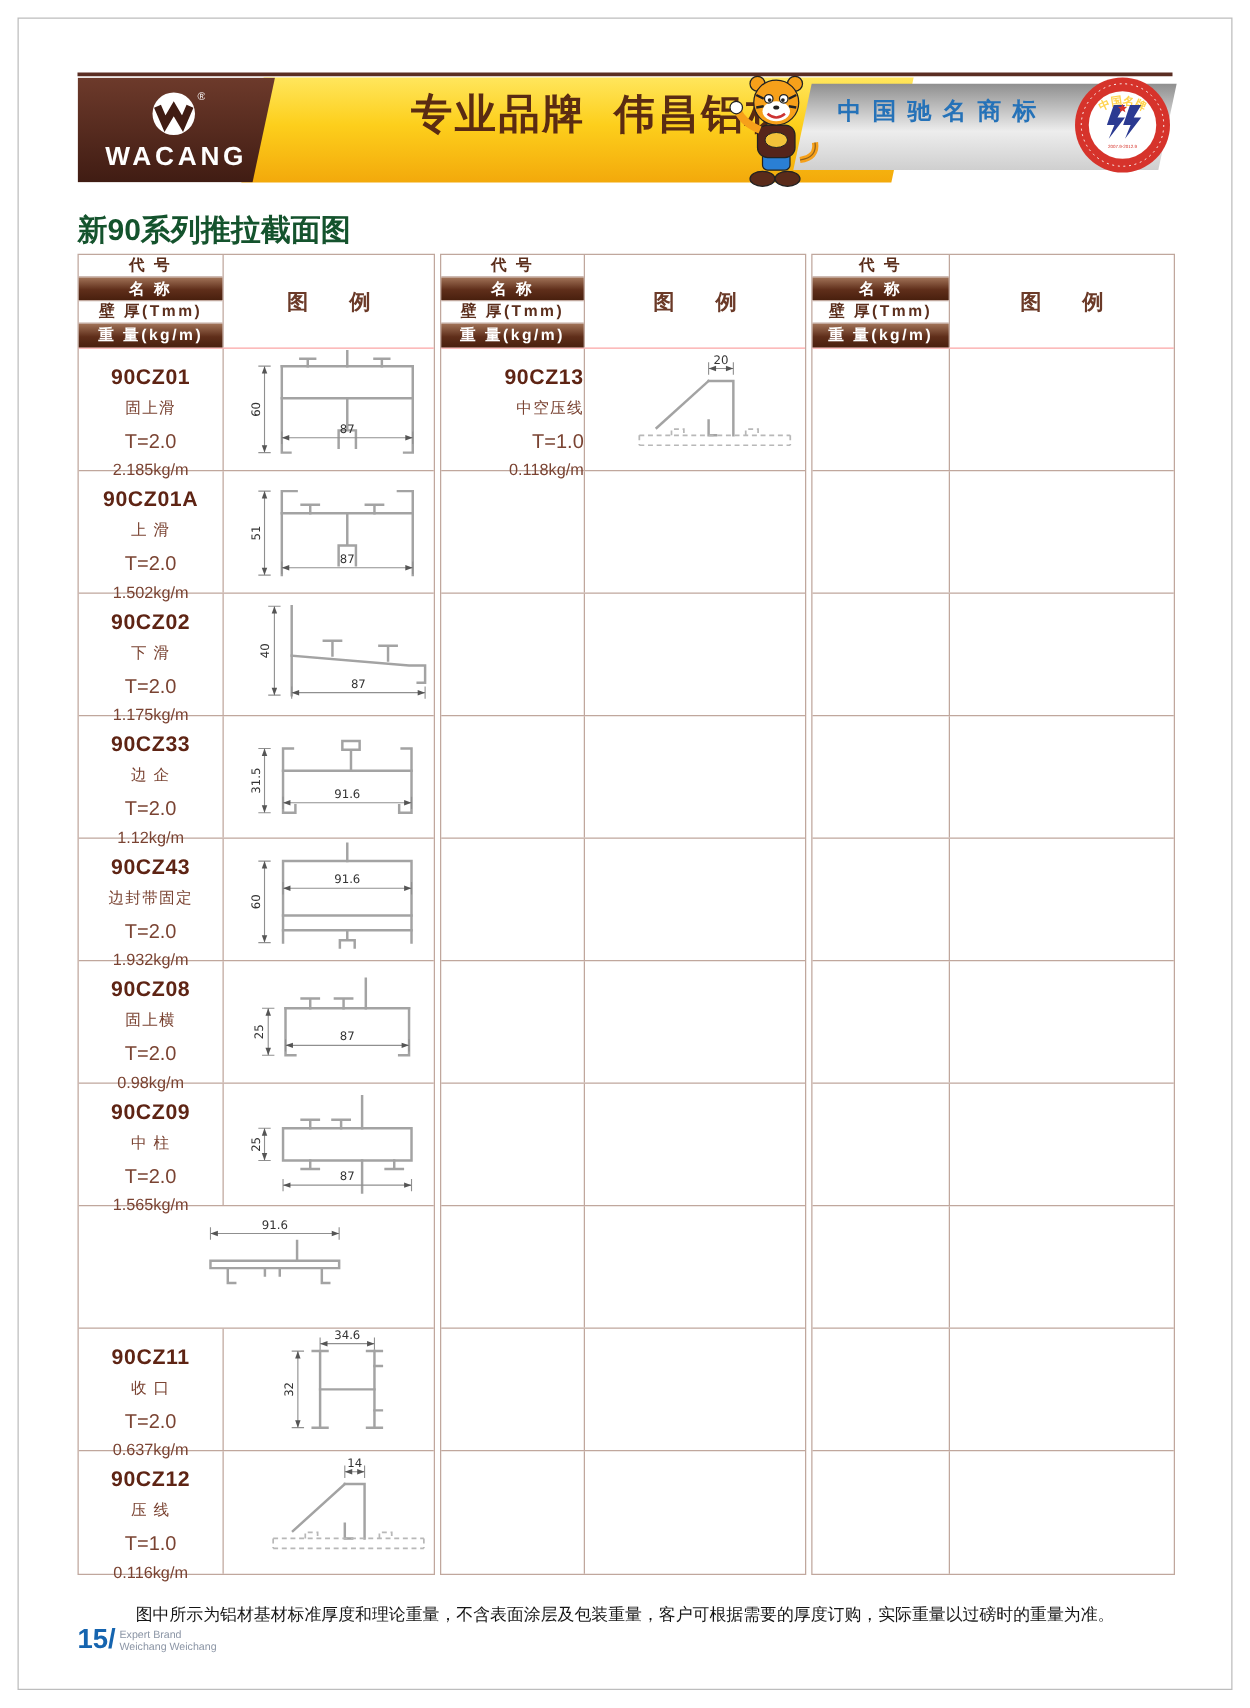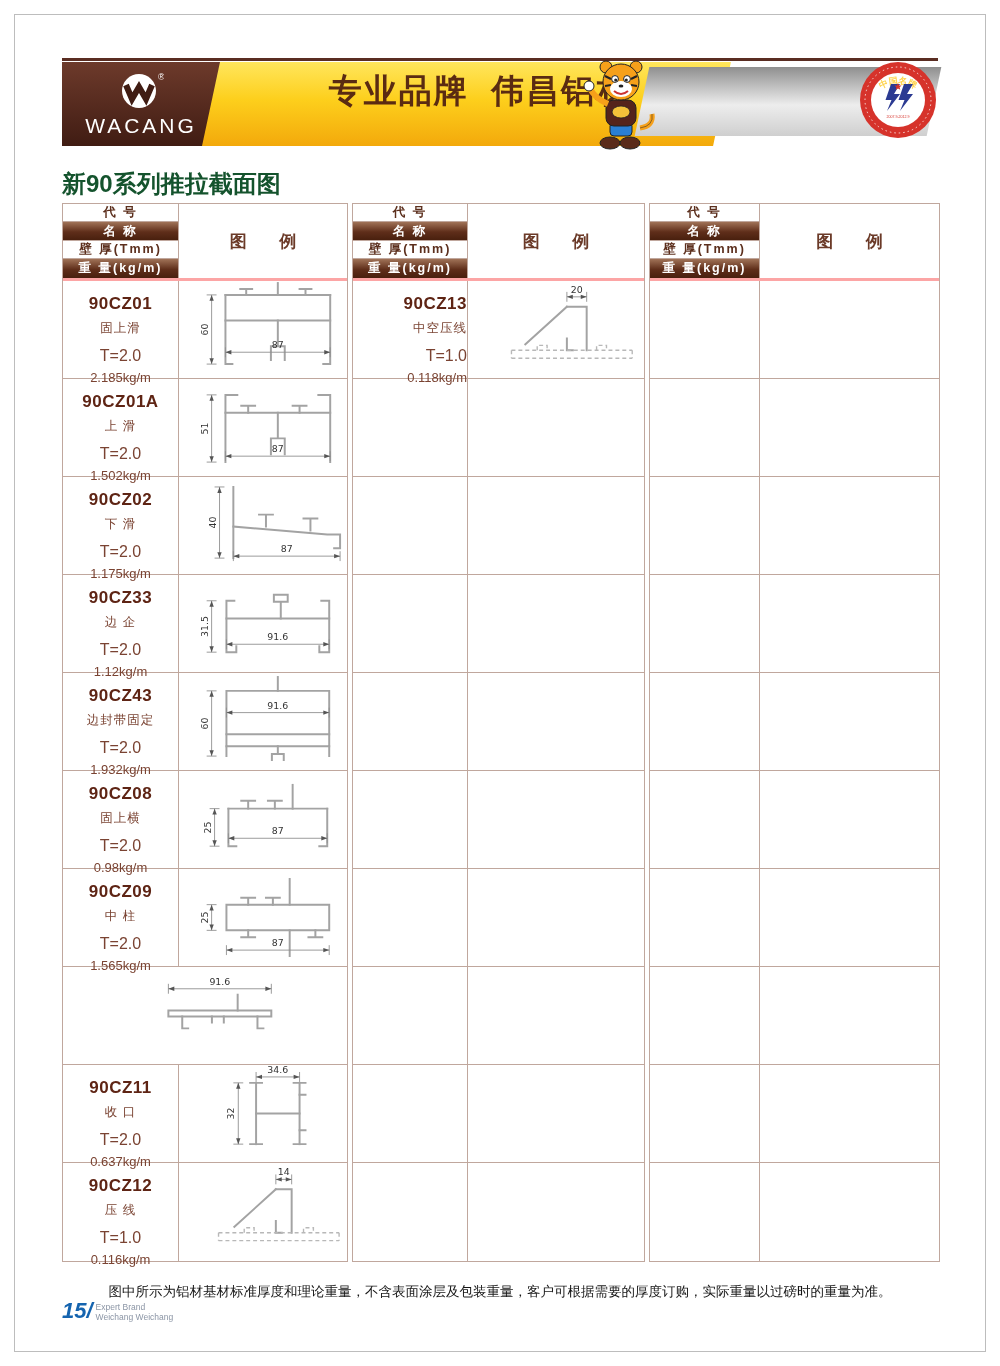--- a/index.html
+++ b/index.html
@@ -7,39 +7,39 @@
        font-family:"Liberation Sans","DejaVu Sans",sans-serif;overflow:hidden;}
   .page-border{position:absolute;left:14px;top:14px;width:970px;height:1336px;
        border:1px solid #bdbdbd;}
   
   .header{position:absolute;left:62px;top:58px;width:876px;height:90px;}
   .topline{position:absolute;left:0;top:0;width:876px;height:3px;background:#5a2d22;}
   .logo-block{position:absolute;left:0;top:4px;width:158px;height:84px;
        background:linear-gradient(180deg,#6d3a2b,#401c13);
        clip-path:polygon(0 0,100% 0,calc(100% - 18px) 100%,0 100%);
        display:flex;flex-direction:column;align-items:center;justify-content:center;}
-  .logo-word{color:#fff;font-weight:normal;font-size:21px;letter-spacing:3px;margin-top:2px;}
+  .logo-word{color:#fff;font-weight:bold;font-size:21px;letter-spacing:3px;margin-top:2px;}
   .banner{position:absolute;left:140px;top:4px;width:520px;height:84px;
        background:linear-gradient(180deg,#ffe65c,#fdcf1c 45%,#f3a90b);
        transform:skewX(-12deg);}
   .banner-text{position:absolute;left:183px;top:11px;width:470px;text-align:center;}
   .banner-title{font-size:33px;font-weight:bold;color:#5a2b12;letter-spacing:2px;white-space:pre;}
   .banner-sub{font-size:14px;font-weight:bold;color:#5a2b12;margin-top:3px;letter-spacing:0.5px;}
   .graybar{position:absolute;left:580px;top:9px;width:292px;height:69px;
        background:linear-gradient(180deg,#8f8f8f,#ededed 55%,#cfcfcf);
        transform:skewX(-12deg);}
   .honor{position:absolute;left:608px;top:19px;width:250px;}
   .honor div{font-size:19px;font-weight:bold;color:#2572b8;letter-spacing:9px;line-height:25px;white-space:nowrap;}
   .tiger{position:absolute;left:518px;top:0px;width:82px;height:92px;}
   .badge{position:absolute;left:796px;top:2px;width:80px;height:80px;}
   
   .page-title{position:absolute;left:62px;top:168px;font-size:24px;font-weight:bold;color:#14532d;}
   
   #table-root .group{position:absolute;top:203px;border:1px solid #c0a79d;background:#fff;}
-  .thead{display:flex;height:74px;border-bottom:3px solid #fca5a5;text-align:right;}
+  .thead{display:flex;height:74px;border-bottom:1px solid #fca5a5;text-align:right;}
   .thead-left{box-sizing:border-box;border-right:1px solid #c0a79d;}
   .th-row{box-sizing:border-box;height:18px;display:flex;align-items:center;justify-content:center;
        font-weight:bold;font-size:12.5px;letter-spacing:2px;}
   .th-row.light{color:#5c2f1d;border-bottom:1px solid #c0a79d;}
   .th-row.dark{height:19px;background:linear-gradient(180deg,#a07257,#5f2e1a 55%,#49200e);
        color:#fff;border-bottom:1px solid #c0a79d;}
   .thead-left .th-row:last-child{border-bottom:none;}
   .thead-right{flex:1;display:flex;align-items:center;justify-content:center;
        color:#6b3a28;font-size:17px;font-weight:bold;letter-spacing:14px;padding-left:14px;}
   .trow{display:flex;height:98px;box-sizing:border-box;border-bottom:1px solid #c0a79d;}
@@ -48,21 +48,21 @@
   .cell-diagram{flex:1;overflow:hidden;}
   .cell-diagram svg{display:block;width:100%;height:100%;}
   .code{font-size:17px;font-weight:bold;color:#5e2414;margin-bottom:6px;letter-spacing:0.5px;}
   .cname{font-size:12.5px;color:#7a4332;margin-bottom:5px;letter-spacing:1px;}
   .cthk{font-size:16px;color:#7a4332;margin-bottom:5px;margin-top:10px;}
   .cwt{font-size:13px;color:#7a4332;}
   
   .footer-note{position:absolute;left:0;top:1283px;width:1000px;text-align:center;
        font-size:13.5px;color:#151515;}
   .pageno{position:absolute;left:62px;top:1300px;display:flex;align-items:flex-start;}
-  .pageno-num{font-size:22px;font-weight:bold;font-style:italic;color:#1564af;line-height:22px;}
+  .pageno-num{font-size:22px;font-weight:bold;color:#1564af;line-height:22px;}
   .pageno-brand{margin-left:3px;margin-top:3px;}
   .pageno-brand div{font-size:8.5px;color:#8b95a5;line-height:9.5px;}
 </style>
 </head>
 <body>
 
 <div class="page-border"></div>
 
 <div class="header">
   <div class="topline"></div>
@@ -77,20 +77,21 @@
     </svg>
     <div class="logo-word">WACANG</div>
   </div>
 
   <div class="banner-text">
     <div class="banner-title">专业品牌  伟昌铝材</div>
   </div>
 
   <div class="graybar"></div>
   <div class="honor">
+    <div>中国驰名商标</div>
   </div>
 
   <svg class="tiger" viewBox="0 0 82 92">
     <path d="M60,70 q14,-2 12,-14" fill="none" stroke="#f6a01a" stroke-width="5"></path>
     <path d="M60,70 q14,-2 12,-14" fill="none" stroke="#222" stroke-width="1" opacity="0.5"></path>
     <ellipse cx="30" cy="85" rx="10" ry="6" fill="#5a2b1a" stroke="#222"></ellipse>
     <ellipse cx="50" cy="85" rx="10" ry="6" fill="#5a2b1a" stroke="#222"></ellipse>
     <rect x="30" y="64" width="22" height="14" rx="4" fill="#2a7fd4" stroke="#222"></rect>
     <rect x="26" y="42" width="30" height="26" rx="8" fill="#55241b" stroke="#222"></rect>
     <ellipse cx="41" cy="54" rx="9" ry="6" fill="#f3c23a" stroke="#222" stroke-width="0.8"></ellipse>

